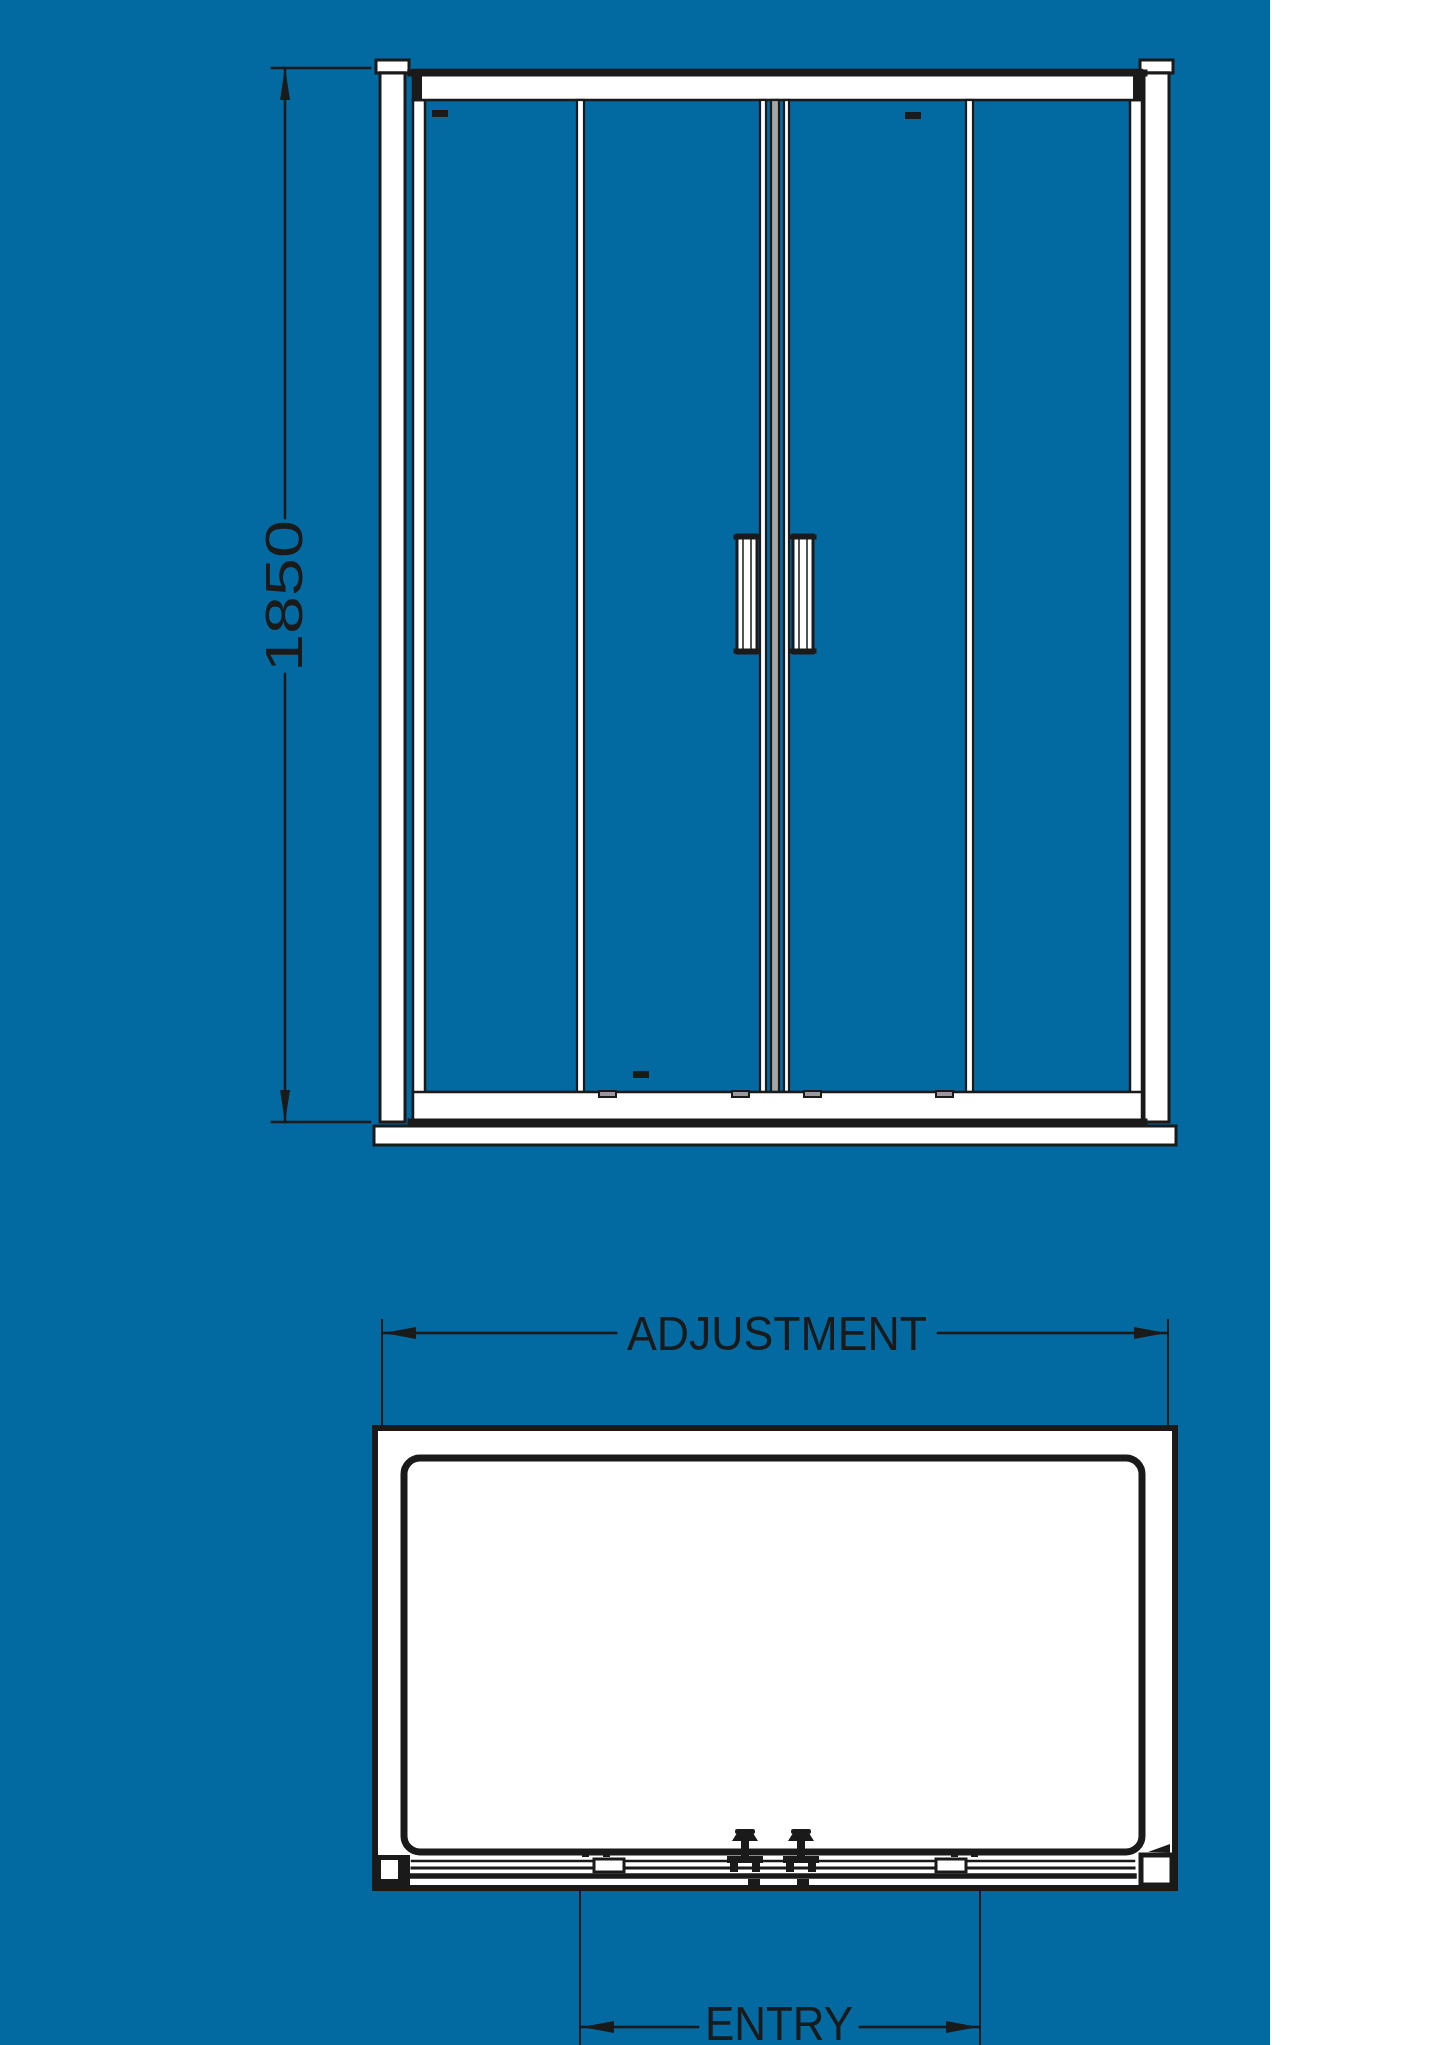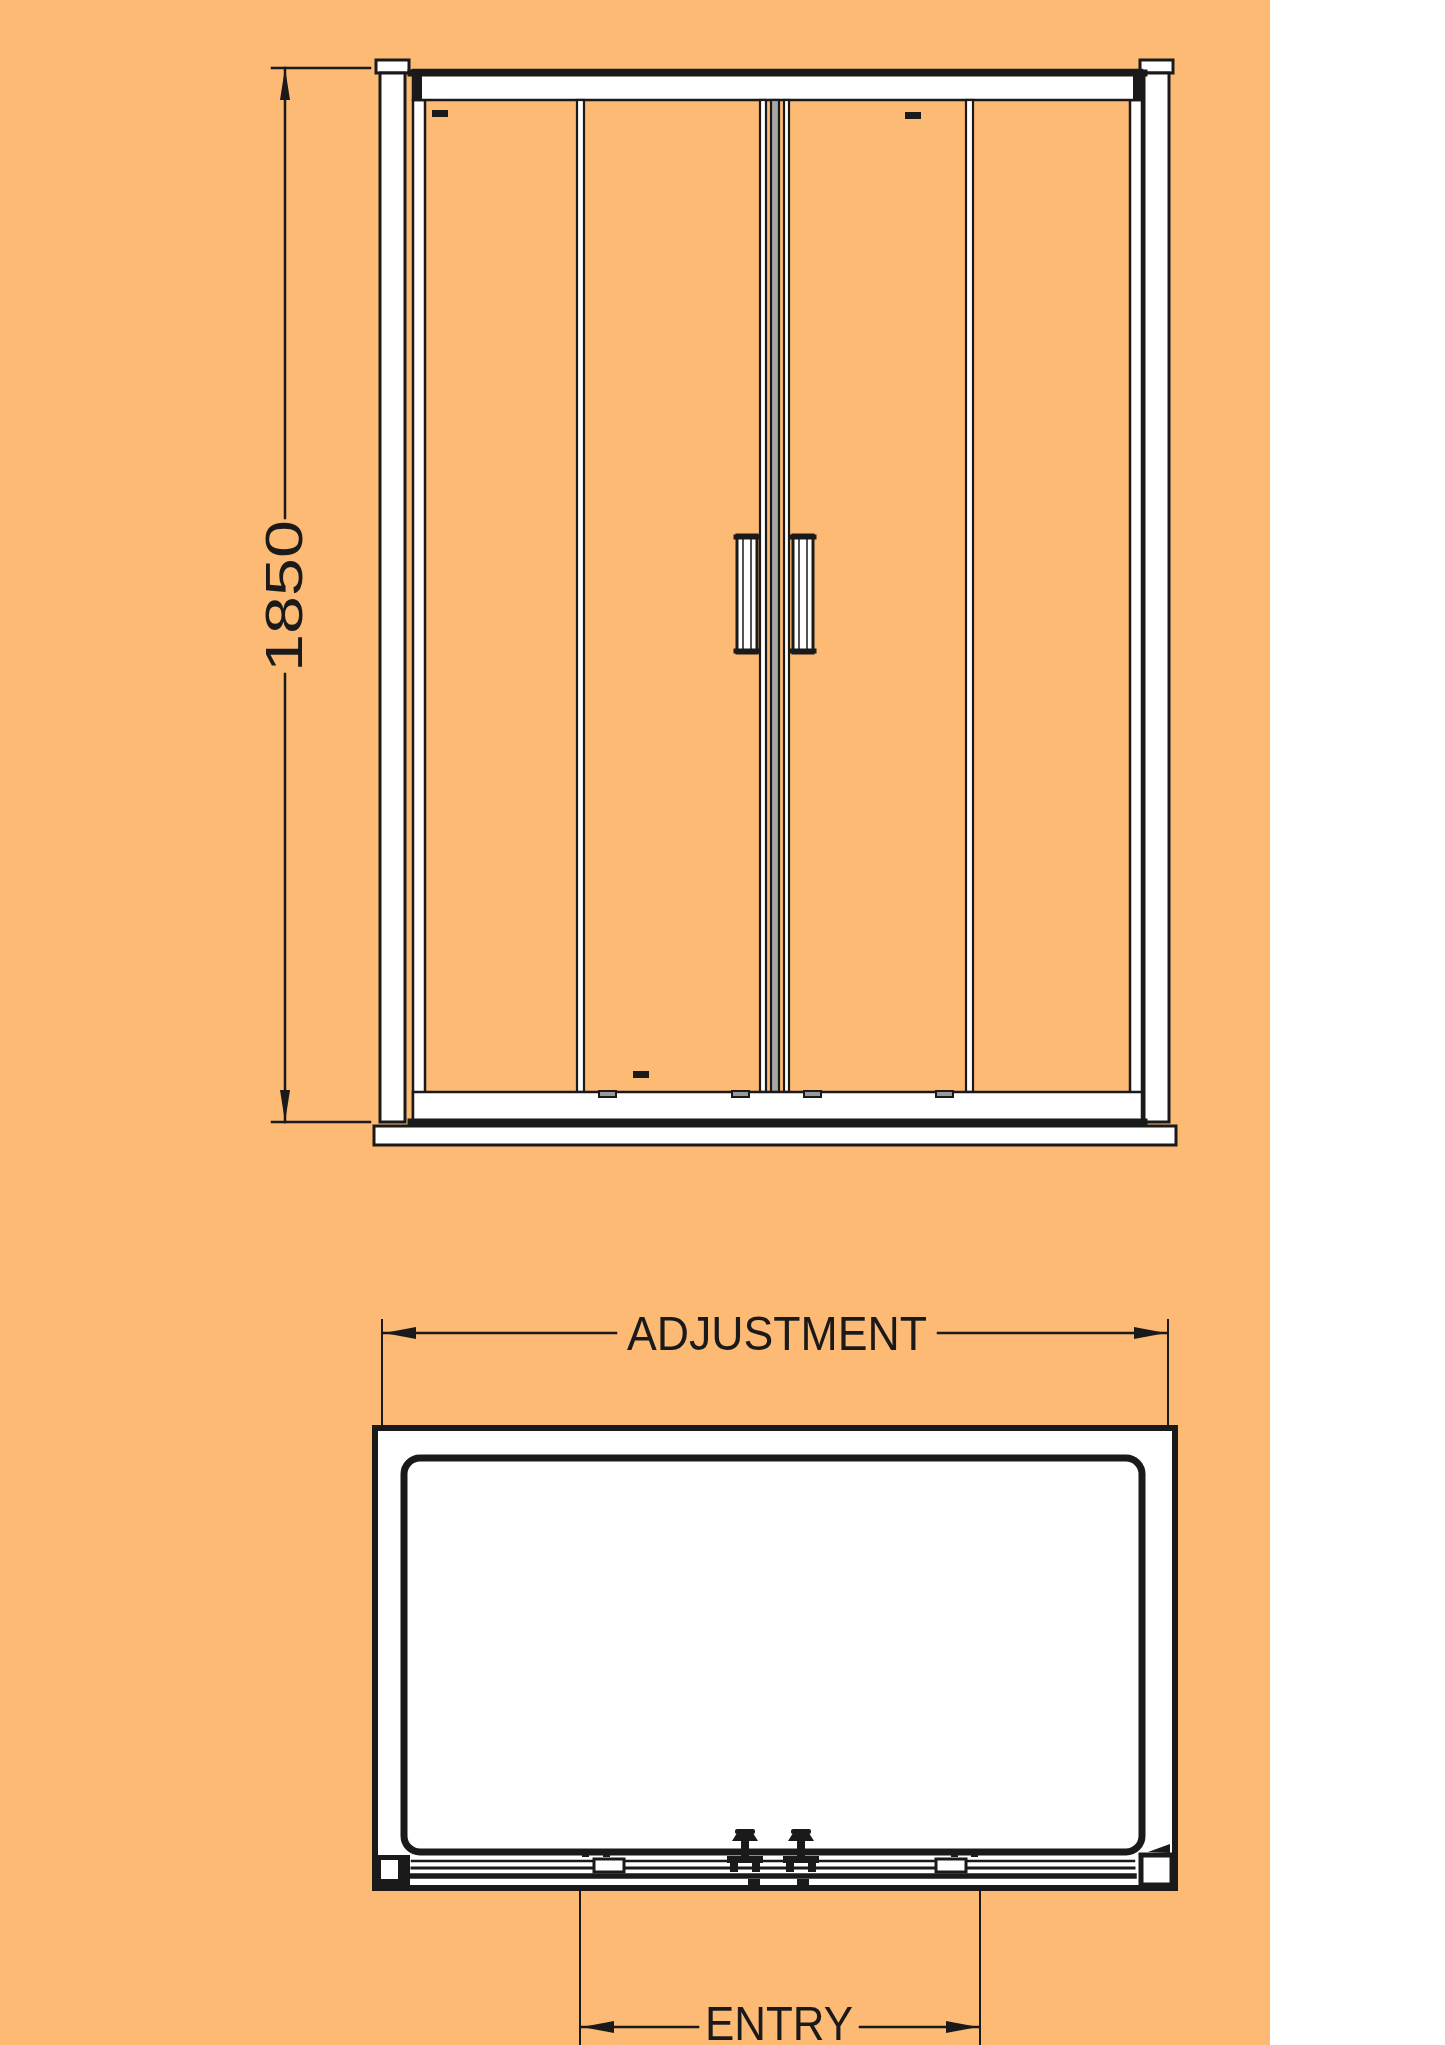--- a/index.html
+++ b/index.html
@@ -4,21 +4,21 @@
 <style>
   html, body {
     margin: 0;
     padding: 0;
     background: #ffffff;
   }
   .canvas {
     position: relative;
     width: 1270px;
     height: 2045px;
-    background: #fdba74;
+    background: #0369a1;
     overflow: hidden;
   }
   svg {
     display: block;
   }
   text {
     font-family: "Liberation Sans", sans-serif;
     fill: #1a1a1a;
   }
 </style>

